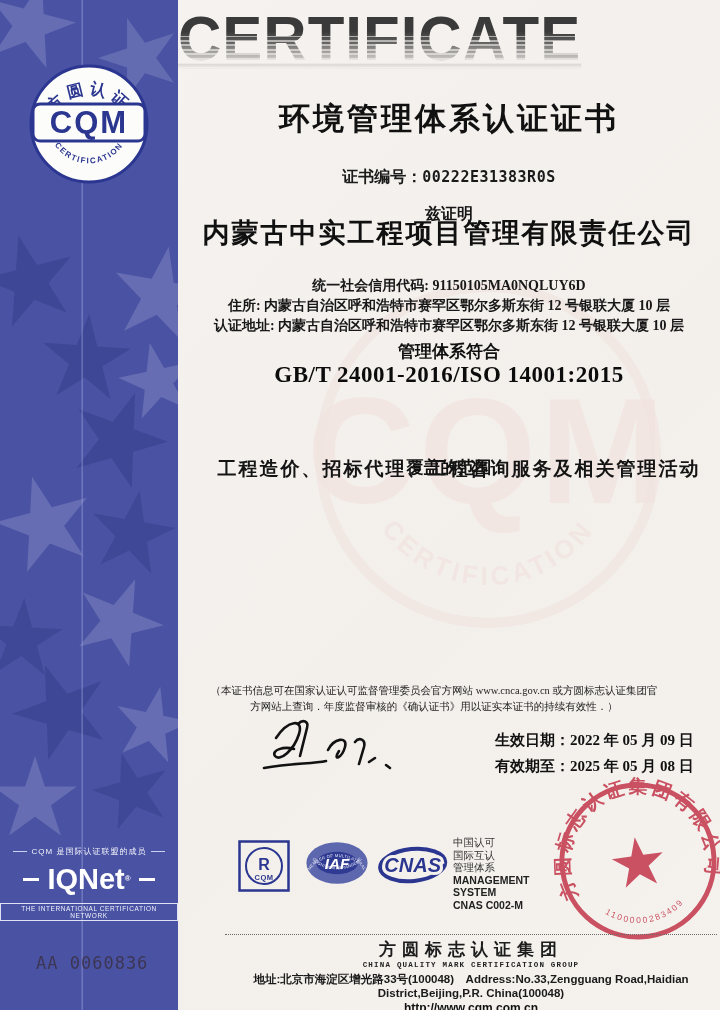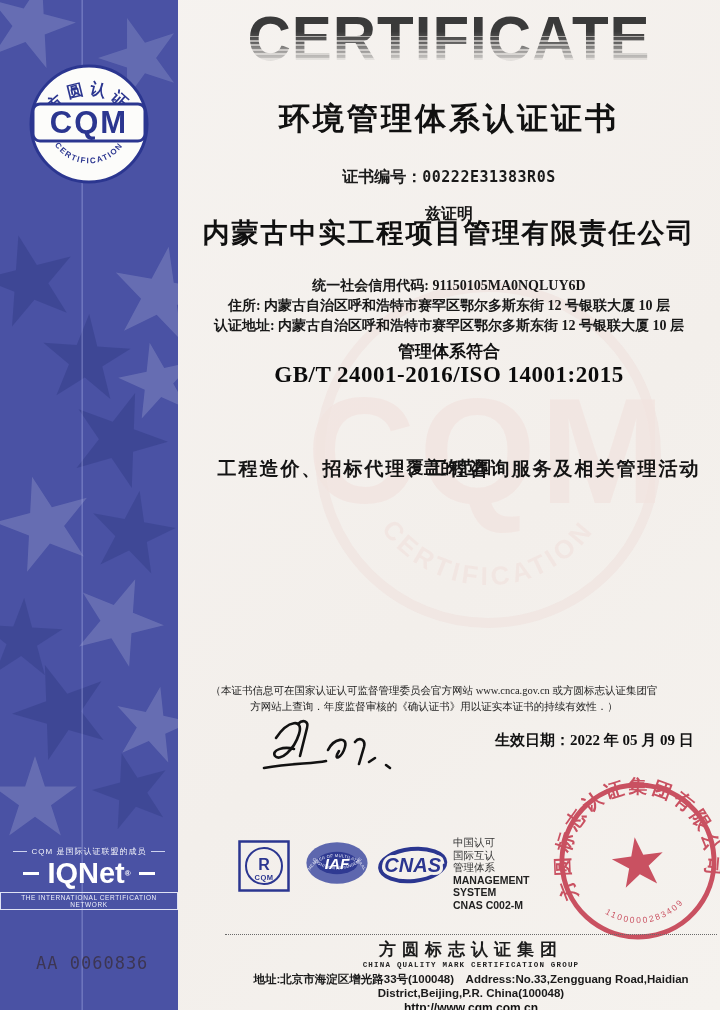--- a/index.html
+++ b/index.html
@@ -13,33 +13,33 @@
   
   .sidebar { position:absolute; left:0; top:0; width:178px; height:1010px; background:#4a52a4; }
   .sidebar svg.stars { position:absolute; left:0; top:0; }
   .seal { position:absolute; left:27px; top:62px; width:124px; height:124px; }
   .iqnet { position:absolute; left:0; top:846px; width:178px; text-align:center; color:#fff; }
   .iqnet-member { display:flex; align-items:center; justify-content:center; gap:5px;
     font-family:"Liberation Sans",sans-serif; font-size:8px; letter-spacing:1px; color:#f2f3fa; }
   .iqnet-member::before,.iqnet-member::after { content:""; width:14px; height:1px; background:#cdd2ef; }
   .iqnet-name-row { display:flex; align-items:center; justify-content:center; gap:8px; margin-top:1px; }
   .iqnet-name-row .dash { width:16px; height:3px; background:#fff; }
-  .iqnet-name { font-family:"Liberation Sans",sans-serif; font-weight:bold; font-size:29px; line-height:31px; color:#fff; }
+  .iqnet-name { font-family:"Liberation Sans",sans-serif; font-weight:bold; font-size:29px; line-height:42px; color:#fff; }
   .iqnet-reg { font-size:8px; vertical-align:top; }
   .iqnet-box { display:inline-block; margin-top:3px; border:1px solid #dfe2f4; padding:1px 5px;
     font-family:"Liberation Sans",sans-serif; font-size:6.5px; letter-spacing:0.6px; color:#eef0fa; }
   .serial { position:absolute; left:36px; top:953px; font-family:"DejaVu Sans Mono",monospace;
     font-size:17px; letter-spacing:1px; color:#3a3145; opacity:.85; }
 
   
   .main { position:absolute; left:178px; top:0; width:542px; height:1010px; }
 
   .watermark { position:absolute; left:120px; top:265px; width:380px; height:380px; opacity:.5; z-index:0; pointer-events:none; }
 
-  .title-en-wrap { position:absolute; left:0; top:8px; width:100%; text-align:center; z-index:1; }
+  .title-en-wrap { position:absolute; left:0; top:8px; width:100%; z-index:1;text-decoration:underline; }
   .title-fade { -webkit-mask-image:linear-gradient(180deg,#000 38%,rgba(0,0,0,.8) 55%,rgba(0,0,0,.35) 75%,rgba(0,0,0,.08) 92%,transparent 100%);
                 mask-image:linear-gradient(180deg,#000 38%,rgba(0,0,0,.8) 55%,rgba(0,0,0,.35) 75%,rgba(0,0,0,.08) 92%,transparent 100%); }
   .title-stripes {
     -webkit-mask-image:linear-gradient(180deg,#000 0 45%,transparent 45%),repeating-linear-gradient(180deg,#000 0px,#000 2.5px,rgba(0,0,0,.4) 2.5px,rgba(0,0,0,.4) 4.2px);
     mask-image:linear-gradient(180deg,#000 0 45%,transparent 45%),repeating-linear-gradient(180deg,#000 0px,#000 2.5px,rgba(0,0,0,.4) 2.5px,rgba(0,0,0,.4) 4.2px);
     font-family:"Liberation Sans",sans-serif; font-weight:bold; font-size:60px; line-height:62px;
     letter-spacing:1px; color:#3a3a3a; transform:scaleY(1.06); }
 
   .title-zh { position:absolute; left:0; top:98px; width:100%; text-align:center;
     font-size:31px; font-weight:bold; letter-spacing:3px; color:#111; z-index:1; }
@@ -194,20 +194,21 @@
         <path d="M 8,52 C 34,47 56,48 70,45"></path>
         <path d="M 72,34 C 78,22 92,20 89,31 C 86,42 76,46 83,35"></path>
         <path d="M 99,26 C 103,21 110,23 108,31 L 103,48"></path>
         <path d="M 113,46 L 119,42"></path>
         <path d="M 130,49 l 4,3"></path>
       </g>
     </svg>
 
     <div class="dates">
       <div><span>生效日期：</span><span>2022 年 05 月 09 日</span></div>
+      <div><span>有效期至：</span><span>2025 年 05 月 08 日</span></div>
     </div>
 
     <svg class="logo-row-rcqm" width="52" height="52" viewBox="0 0 52 52">
       <rect x="1.5" y="1.5" width="49" height="49" fill="none" stroke="#2b3690" stroke-width="2.5"></rect>
       <circle cx="26" cy="26" r="18" fill="none" stroke="#2b3690" stroke-width="2"></circle>
       <text x="26" y="30" text-anchor="middle" font-size="16" font-weight="bold" fill="#2b3690" font-family="Liberation Sans,sans-serif">R</text>
       <text x="26" y="40" text-anchor="middle" font-size="7.5" font-weight="bold" letter-spacing=".5" fill="#2b3690" font-family="Liberation Sans,sans-serif">CQM</text>
     </svg>
 
     <svg class="logo-row-iaf" width="64" height="46" viewBox="0 0 92 64">

